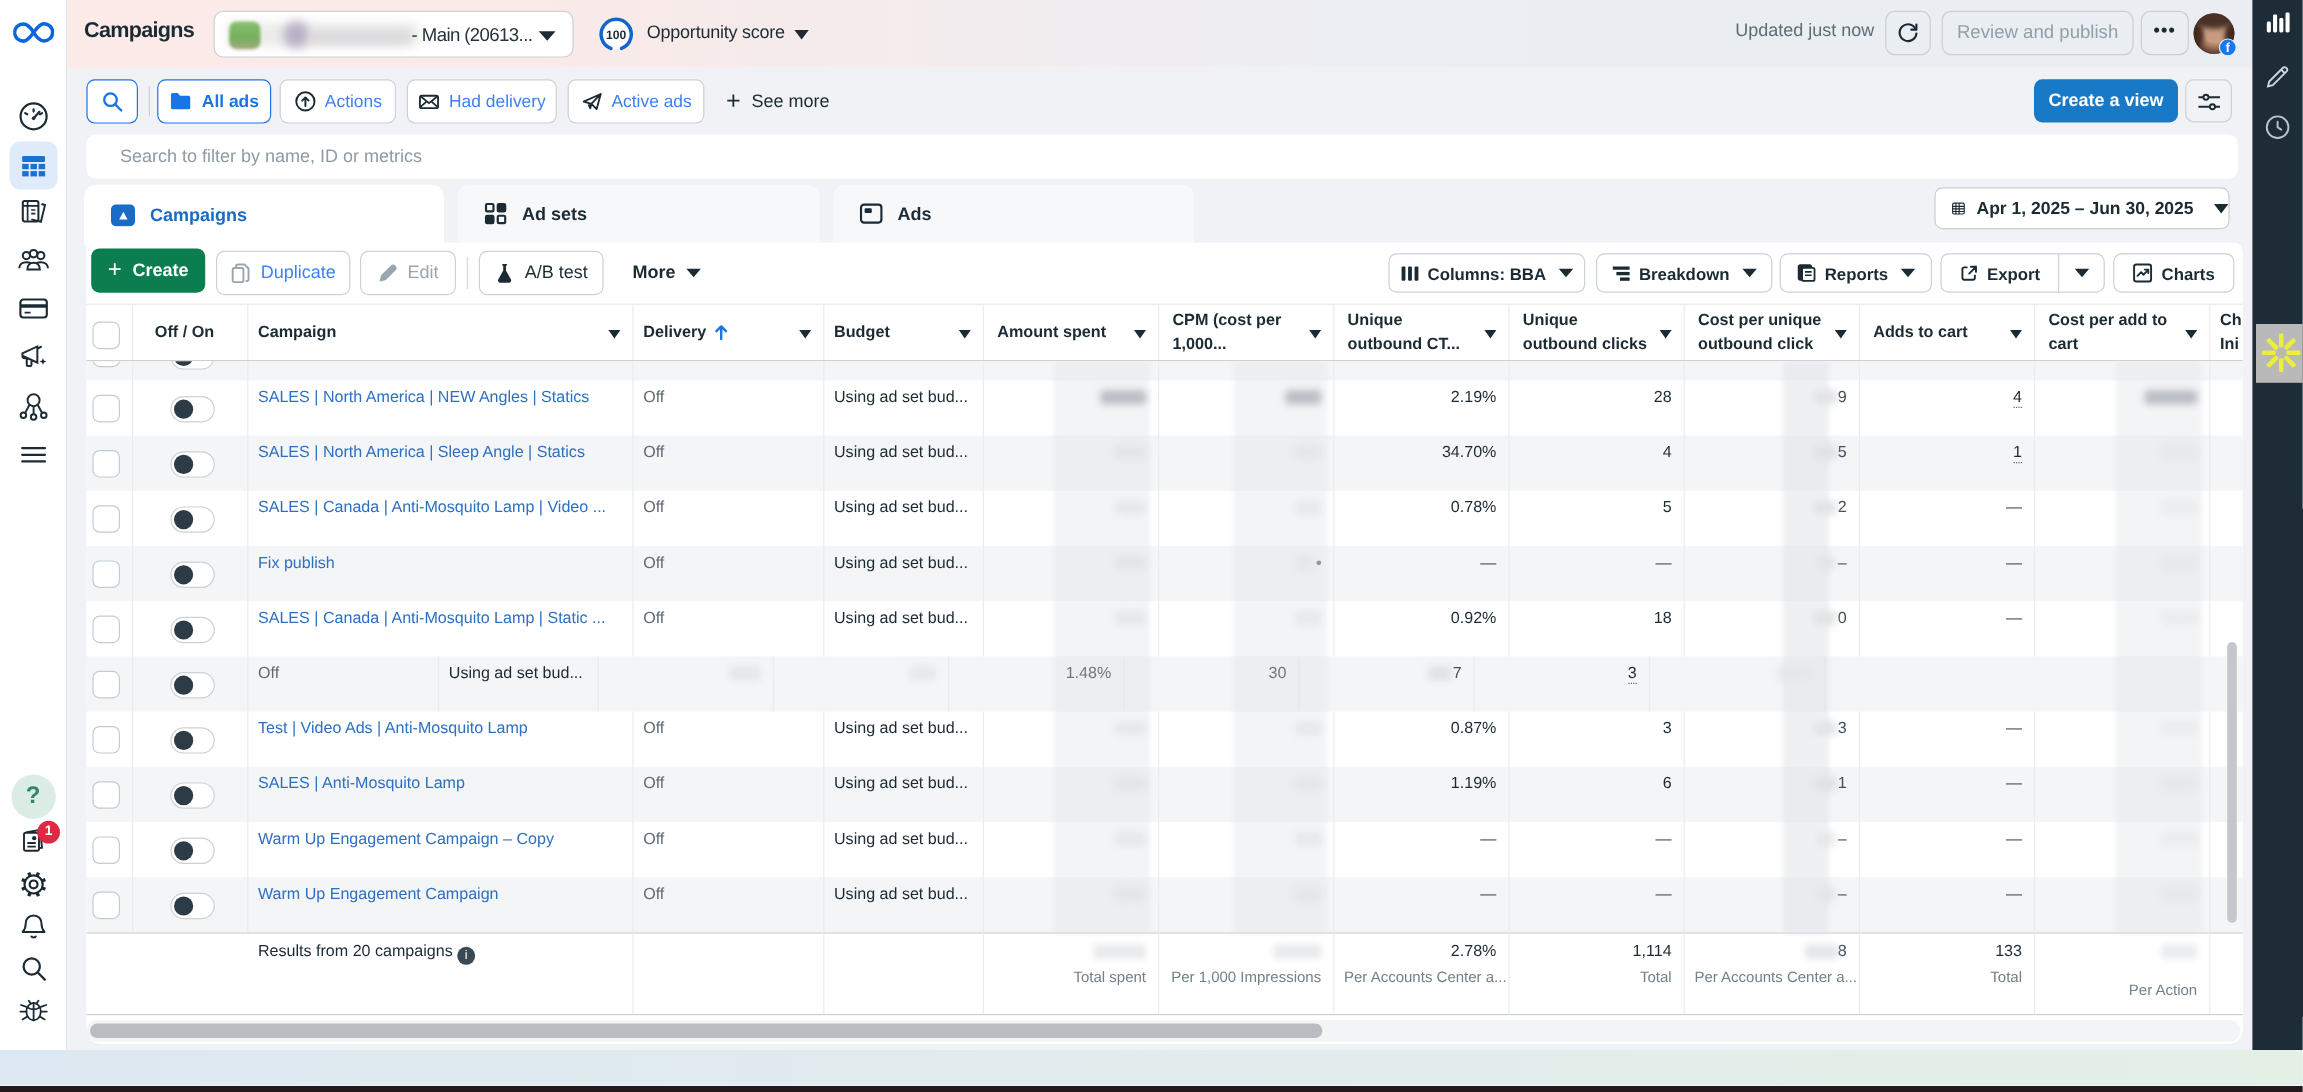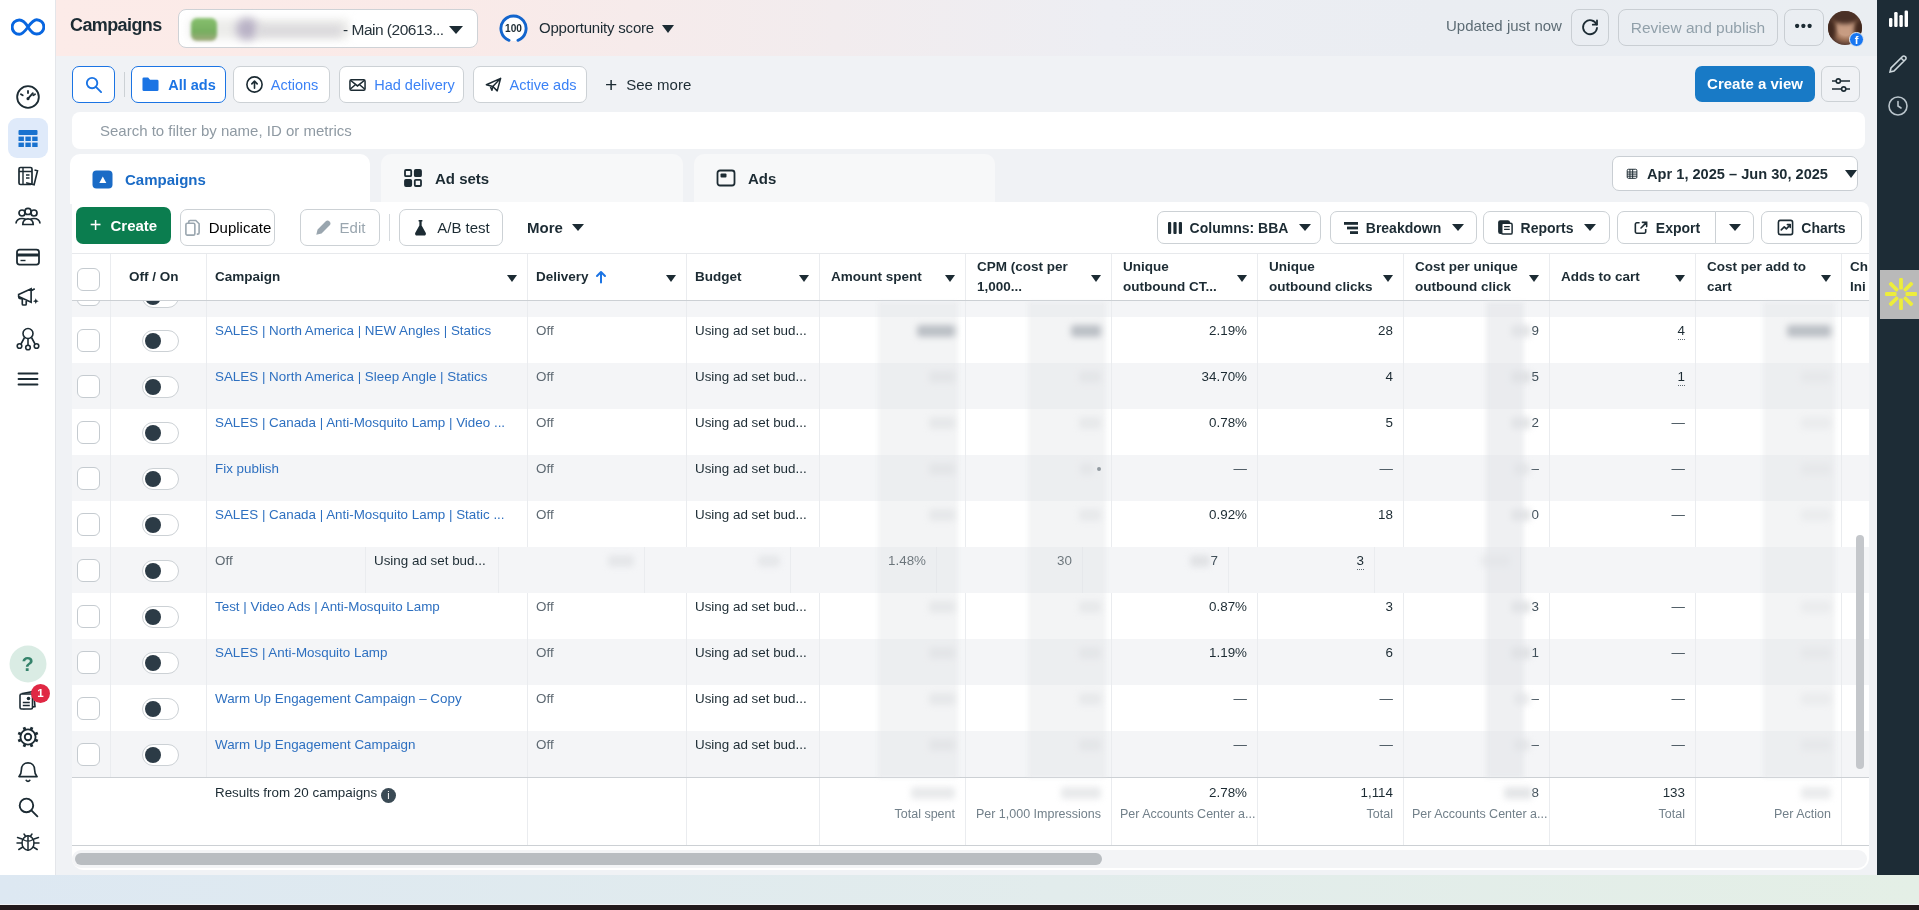--- a/index.html
+++ b/index.html
@@ -238,21 +238,21 @@
 <div class="tab" style="left:694px;width:301px;background:#f7f8f9;color:#1c2b33"><svg width="20" height="18" viewBox="0 0 20 18" fill="none" stroke="#1c2b33" stroke-width="1.8">
       <rect x="1.5" y="1.5" width="17" height="15" rx="2.5"></rect>
       <rect x="4.5" y="4.5" width="6" height="4" rx="1" fill="#1c2b33" stroke="none"></rect>
     </svg>Ads</div>
 <div class="abs" style="left:1612px;top:156px;width:246px;height:35px;background:#fff;border:1px solid #c9ced3;border-radius:7px;display:flex;align-items:center;padding-left:13px;gap:9px;font-size:14.6px;font-weight:bold;color:#1c2b33;white-space:nowrap"><svg width="19" height="19" viewBox="0 0 20 20" fill="none" stroke="#1c2b33" stroke-width="1.6">
       <rect x="2" y="3" width="16" height="15" rx="2"></rect>
       <path d="M2 7.5 h16 M6.5 3 v15 M11 3 v15 M2 11 h16 M2 14.5 h16"></path>
     </svg>Apr 1, 2025 – Jun 30, 2025<span style="margin-left:8px;width:0;height:0;border-left:6.5px solid transparent;border-right:6.5px solid transparent;border-top:8px solid #1c2b33"></span></div>
 <div id="panel">
 <div class="abs" style="left:4px;top:5px;width:95px;height:37px;background:#0b7d4f;border-radius:7px;color:#fff;font-size:15px;font-weight:bold;display:flex;align-items:center;justify-content:center;gap:9px"><span style="font-size:20px;font-weight:normal">+</span>Create</div>
-<div class="tbtn" style="left:108px;width:95px;color:#000000"><svg width="17" height="18" viewBox="0 0 18 19" fill="none" stroke="#9aa6af" stroke-width="1.7">
+<div class="tbtn" style="left:108px;width:112px;color:#3b82f6"><svg width="17" height="18" viewBox="0 0 18 19" fill="none" stroke="#9aa6af" stroke-width="1.7">
         <path d="M5 4.5 V3 a1.5 1.5 0 0 1 1.5-1.5 h6 L16 5 v9.5 a1.5 1.5 0 0 1-1.5 1.5 h-1"></path>
         <rect x="2" y="4.5" width="9.5" height="12.5" rx="1.5"></rect>
       </svg>Duplicate</div>
 <div class="tbtn" style="left:228px;width:80px;color:#9aa6af"><svg width="17" height="17" viewBox="0 0 18 18" fill="none" stroke="#9aa6af" stroke-width="1.7">
         <path d="M2.5 15.5 l1-4 L12 3 a1.8 1.8 0 0 1 2.6 0 l.4.4 a1.8 1.8 0 0 1 0 2.6 L6.5 14.5 l-4 1z" fill="#9aa6af"></path>
       </svg>Edit</div>
 <div class="abs" style="left:317px;top:12px;width:1px;height:27px;background:#d6dade"></div>
 <div class="tbtn" style="left:327px;width:104px"><svg width="17" height="19" viewBox="0 0 18 20" fill="#1c2b33">
         <path d="M7 2 h4 v1.6 h-.8 v4.2 l4.3 7.8 a2 2 0 0 1-1.8 3 H5.3 a2 2 0 0 1-1.8-3 L7.8 7.8 V3.6 H7z"></path>
       </svg>A/B test</div>
@@ -544,21 +544,21 @@
         <div class="td c1" style="border-right:none"></div>
 <div class="td c2" style="padding-top:7px">Results from 20 campaigns <span style="display:inline-block;width:15px;height:15px;border-radius:50%;background:#3a4a54;color:#fff;text-align:center;line-height:15px;font-size:10.5px;vertical-align:-2px">i</span></div>
 <div class="td c3"></div>
         <div class="td c4"></div>
 <div class="td c5 r" style="padding-top:7px"><span class="blob" style="width:44px;opacity:.6"></span><div class="sub" style="margin-top:7px">Total spent</div></div>
 <div class="td c6 r" style="padding-top:7px"><span class="blob" style="width:40px;opacity:.6"></span><div class="sub" style="margin-top:7px">Per 1,000 Impressions</div></div>
 <div class="td c7 r" style="padding-top:7px">2.78%<div class="sub" style="margin-top:7px">Per Accounts Center a...</div></div>
 <div class="td c8 r" style="padding-top:7px">1,114<div class="sub" style="margin-top:7px">Total</div></div>
 <div class="td c9 r" style="padding-top:7px"><span class="blob" style="width:28px;opacity:.7"></span><span style="color:#3c4b55">8</span><div class="sub" style="margin-top:7px">Per Accounts Center a...</div></div>
 <div class="td c10 r" style="padding-top:7px">133<div class="sub" style="margin-top:7px">Total</div></div>
-<div class="td c11 r" style="padding-top:7px"><span class="blob" style="width:30px;opacity:.55"></span><div class="sub" style="margin-top:7px">Per Action</div></div>
+<div class="td c11 r" style="padding-top:7px"><span class="blob" style="width:30px;opacity:.55"></span><div class="sub" style="margin-top:18px">Per Action</div></div>
 <div class="td c12"></div>
 </div>
 </div>
 <div class="abs" style="left:806px;top:100px;width:80px;height:476px;background:rgba(226,228,231,0.4);filter:blur(2px)"></div>
 <div class="abs" style="left:956px;top:100px;width:78px;height:476px;background:rgba(226,228,231,0.4);filter:blur(2px)"></div>
 <div class="abs" style="left:1414px;top:100px;width:38px;height:476px;background:rgba(224,226,229,0.5);filter:blur(2px)"></div>
 <div class="abs" style="left:1691px;top:100px;width:72px;height:476px;background:rgba(226,228,231,0.4);filter:blur(2px)"></div>
 <div class="abs" style="left:0px;top:648px;width:1795px;height:18px;background:#f3f4f6;border-radius:9px"></div>
 <div class="abs" style="left:3px;top:651px;width:1027px;height:12px;background:#b9bdc1;border-radius:6px"></div>
 </div>

